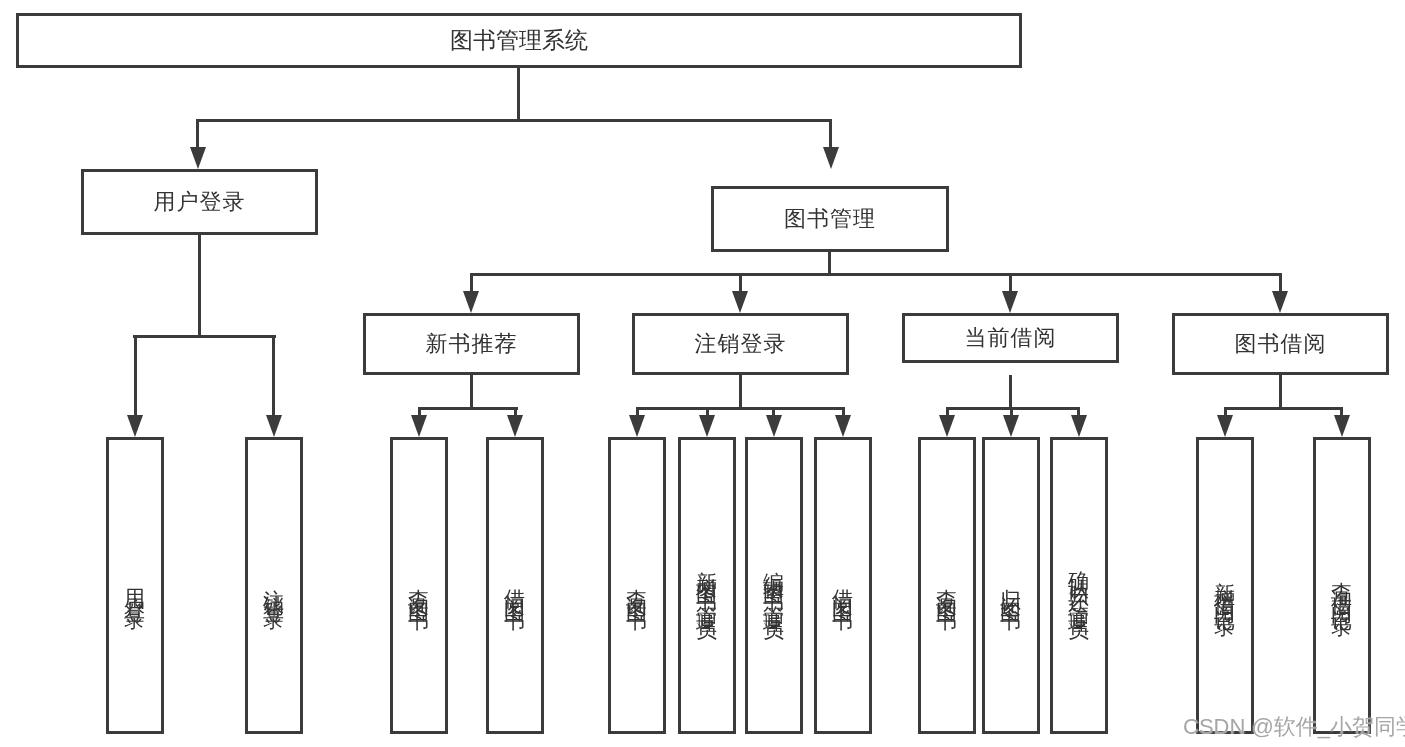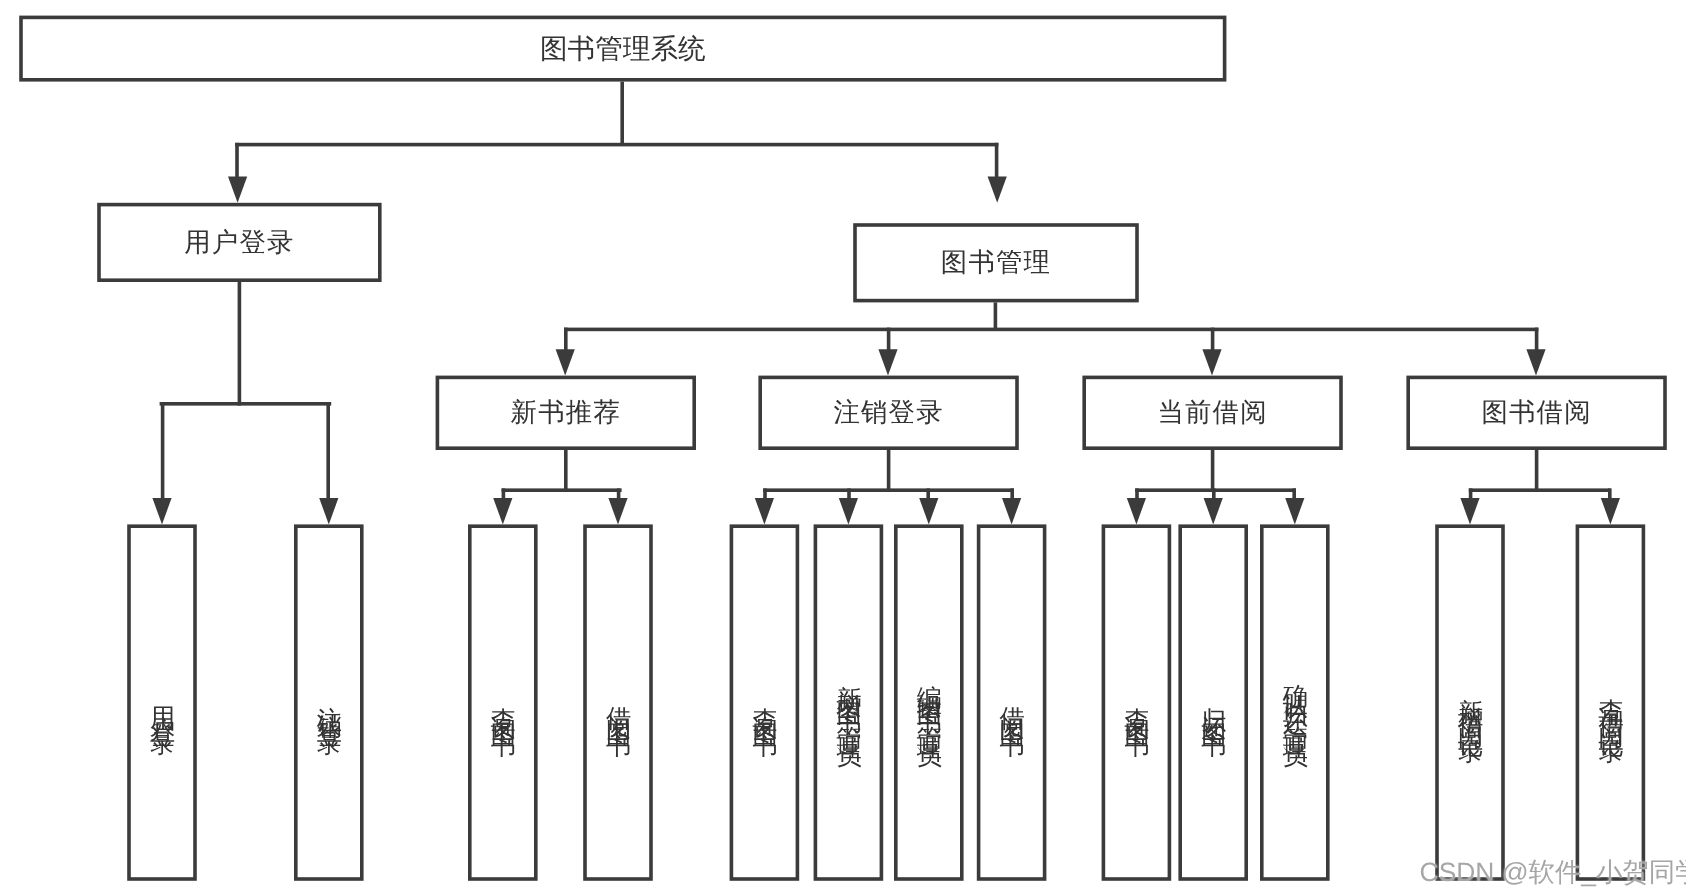--- a/index.html
+++ b/index.html
@@ -96,21 +96,21 @@
   <div class="arrow" style="left:732px;top:291px"></div>
   <div class="arrow" style="left:1002px;top:291px"></div>
   <div class="arrow" style="left:1272px;top:291px"></div>
 
   <div class="node hlabel" style="left:363px;top:313px;width:217px;height:62px">
     <span>新书推荐</span>
   </div>
   <div class="node hlabel" style="left:632px;top:313px;width:217px;height:62px">
     <span>注销登录</span>
   </div>
-  <div class="node hlabel" style="left:902px;top:313px;width:217px;height:62px">
+  <div class="node hlabel" style="left:902px;top:313px;width:217px;height:50px">
     <span>当前借阅</span>
   </div>
   <div class="node hlabel" style="left:1172px;top:313px;width:217px;height:62px">
     <span>图书借阅</span>
   </div>
 
   <div class="line v" style="left:470px;top:375px;height:35px"></div>
   <div class="line h" style="left:418px;top:407px;width:100px"></div>
   <div class="line v" style="left:418px;top:407px;height:11px"></div>
   <div class="line v" style="left:514px;top:407px;height:11px"></div>

